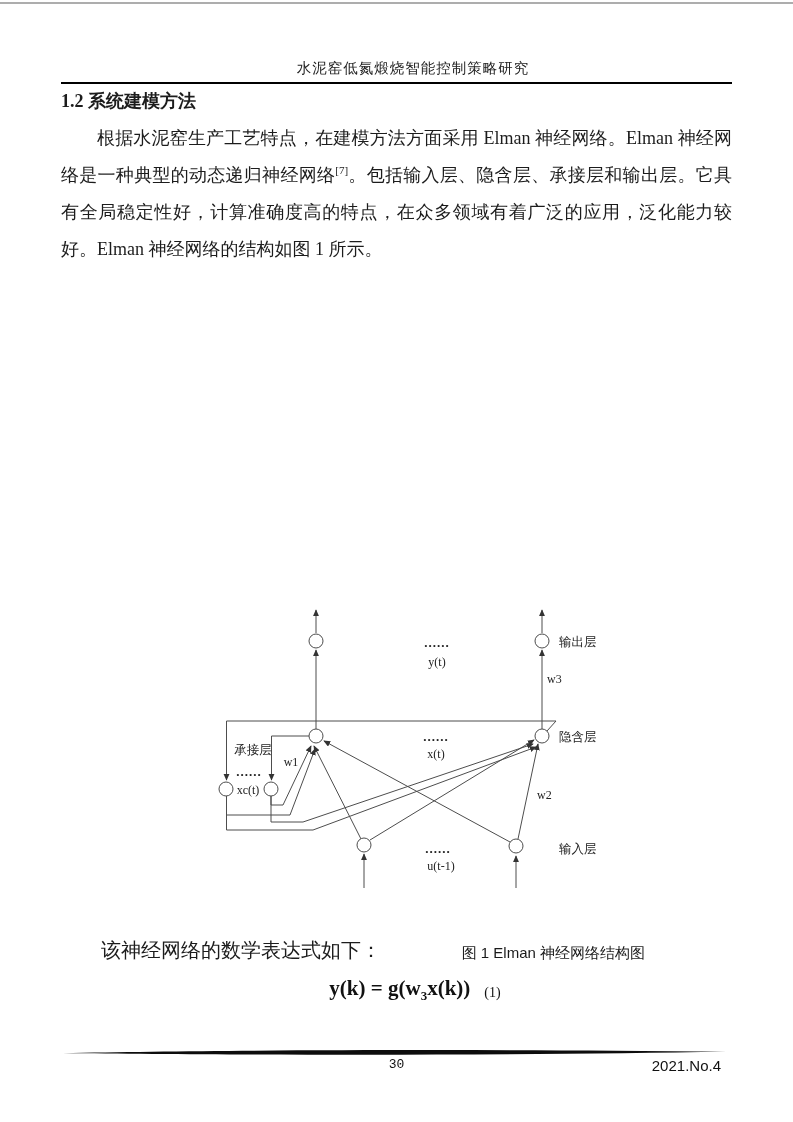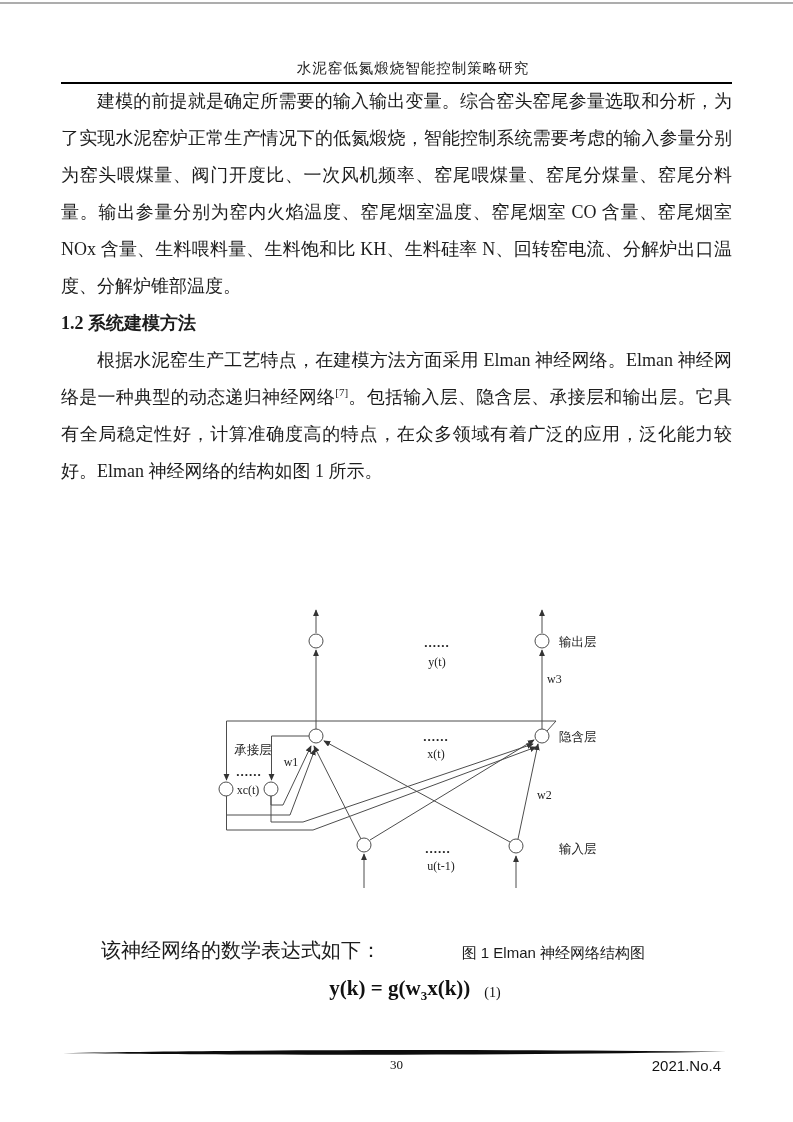--- a/index.html
+++ b/index.html
@@ -45,39 +45,38 @@
   .lead-par p { margin:0; text-indent:2em; }
 
   .formula-row { position:absolute; left:185px; top:976px; width:460px; text-align:center; }
   .formula { font-size:21px; font-family:"Liberation Serif","DejaVu Serif",serif; color:#111;font-weight:bold; }
   .formula sub { font-size:13px; }
   .eq-number { font-size:14px; margin-left:14px; color:#111; vertical-align:-2px; }
 
   .footer-rule-svg { position:absolute; left:63px; top:1049px; }
   .footer-page {
     position:absolute; left:0; top:1057px; width:793px; text-align:center;
-    font-size:13px; font-family:Liberation Serif, serif; color:#111;
+    font-size:13px; font-family:Liberation Mono, monospace; color:#111;
   }
   .footer-issue {
     position:absolute; right:105px; top:1057px;
     font-size:15px; font-family:"Liberation Sans","DejaVu Sans",sans-serif; color:#111;
   }
 </style>
 </head>
 <body>
 
 <div class="page">
 
   <div class="top-scan-line"></div>
 
   <div class="header-title">水泥窑低氮煅烧智能控制策略研究</div>
   <div class="header-rule"></div>
 
   <div class="body-text">
-    <p>建模的前提就是确定所需要的输入输出变量。综合窑头窑尾参量选取和分析，为了实现水泥窑炉正常生产情况下的低氮煅烧，智能控制系统需要考虑的输入参量分别为窑头喂煤量、阀门开度比、一次风机频率、窑尾喂煤量、窑尾分煤量、窑尾分料量。输出参量分别为窑内火焰温度、窑尾烟室温度、窑尾烟室 CO 含量、窑尾烟室 NOx 含量、生料喂料量、生料饱和比 KH、生料硅率 N、回转窑电流、分解炉出口温度、分解炉锥部温度。</p>
     <h2>1.2 系统建模方法</h2>
     <p><span>根据水泥窑生产工艺特点，在建模方法方面采用 Elman 神经网络。Elman 神经网络是一种典型的动态递归神经网络</span><sup class="sup">[7]</sup><span>。包括输入层、隐含层、承接层和输出层。它具有全局稳定性好，计算准确度高的特点，在众多领域有着广泛的应用，泛化能力较好。Elman 神经网络的结构如图 1 所示。</span></p>
   </div>
 
   <svg class="figure-svg" width="460" height="300" viewBox="0 0 460 300">
     <defs>
       <marker id="arr" markerWidth="8" markerHeight="8" refX="6.2" refY="3" orient="auto" markerUnits="userSpaceOnUse">
         <path d="M0,0 L7,3 L0,6 Z" fill="#333"></path>
       </marker>
     </defs>

